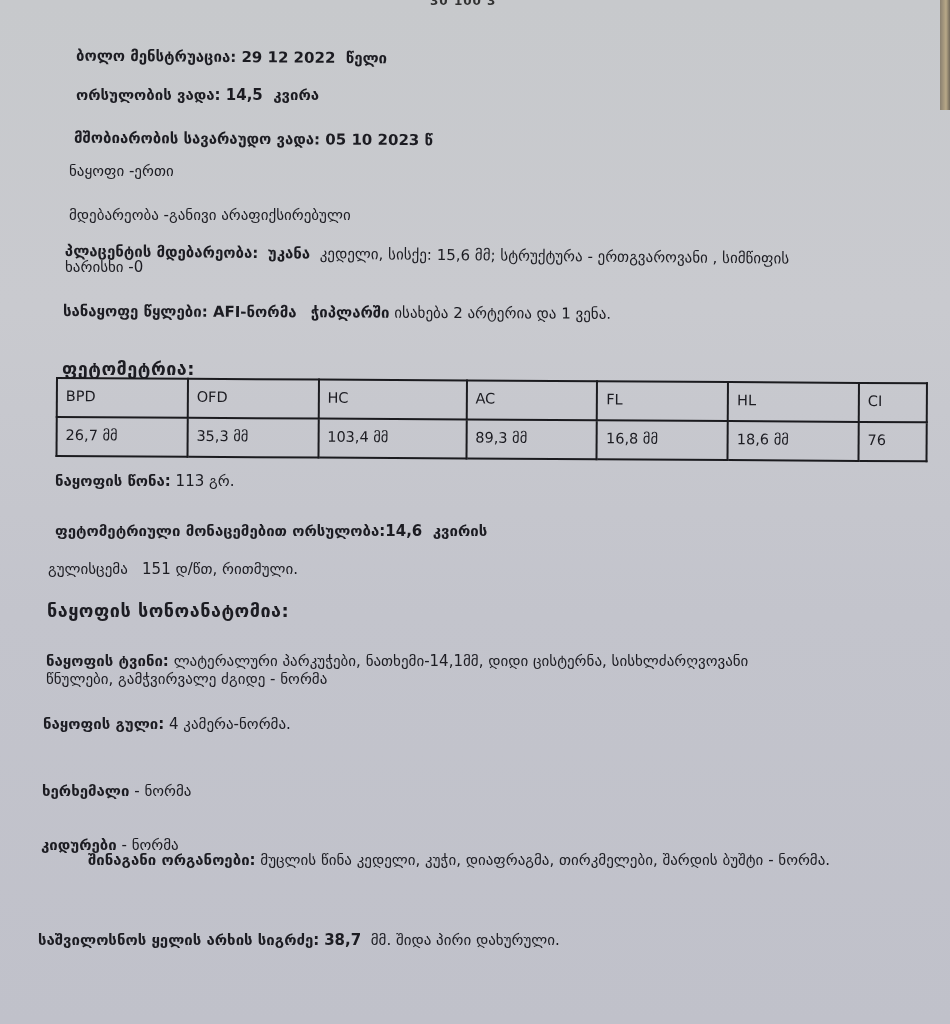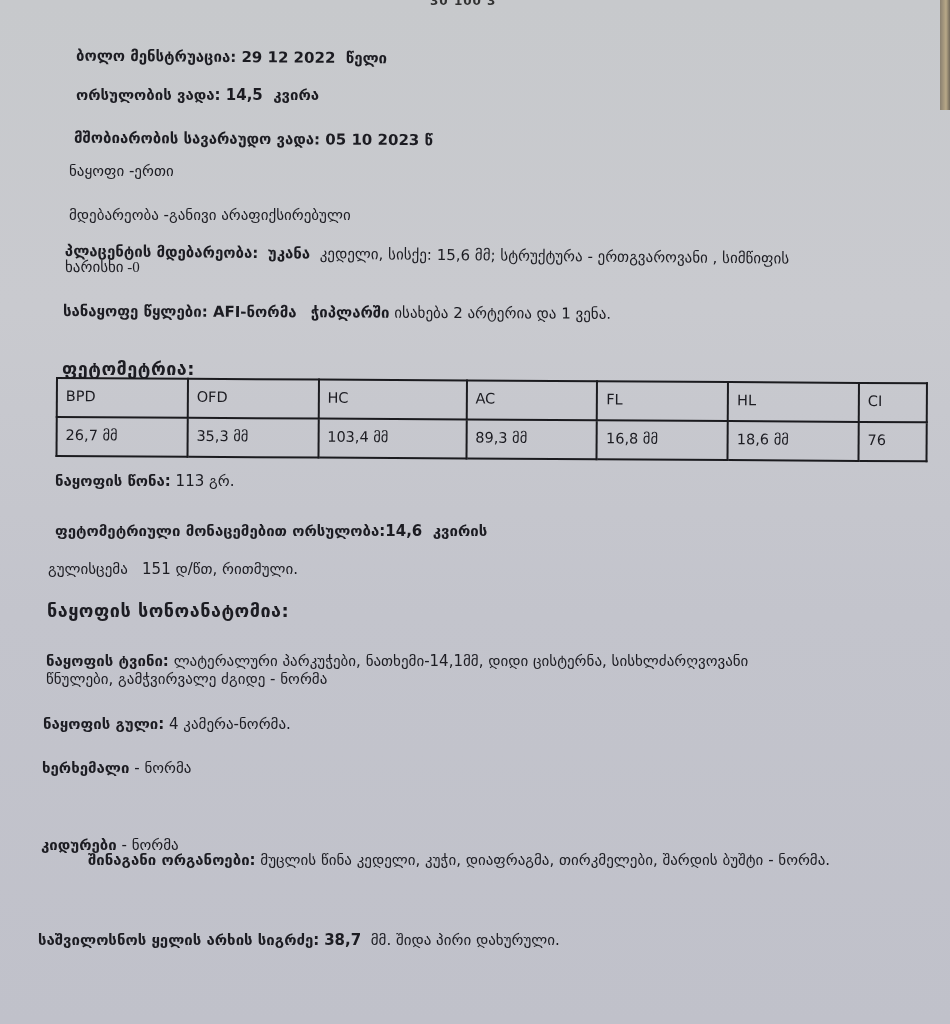--- a/index.html
+++ b/index.html
@@ -91,21 +91,21 @@
 
 <div class="line" style="left:69px; top:162px;">ნაყოფი -ერთი</div>
 
 <div class="line" style="left:69px; top:206px;">მდებარეობა -განივი არაფიქსირებული</div>
 
 <div class="line" style="left:65px; top:242px; transform:rotate(0.6deg); transform-origin:left top;">
   <span class="b">პლაცენტის მდებარეობა:</span>&nbsp;
   <span class="b">უკანა</span>&nbsp;
   <span>კედელი, სისქე: 15,6 მმ;   სტრუქტურა - ერთგვაროვანი , სიმწიფის</span>
 </div>
-<div class="line" style="left:65px; top:258px;font-family:Liberation Serif, serif;">ხარისხი -0</div>
+<div class="line" style="left:65px; top:258px;">ხარისხი -0</div>
 
 <div class="line" style="left:63px; top:302px; transform:rotate(0.3deg); transform-origin:left top;">
   <span class="b">სანაყოფე წყლები: AFI-ნორმა</span>&nbsp;&nbsp;
   <span class="b">ჭიპლარში</span>
   <span>ისახება 2 არტერია და 1 ვენა.</span>
 </div>
 
 <div class="line h2" style="left:62px; top:360px;">ფეტომეტრია:</div>
 
 <table class="fetometry">
@@ -149,21 +149,21 @@
   <span class="b">ნაყოფის ტვინი:</span>
   <span>ლატერალური პარკუჭები, ნათხემი-14,1მმ, დიდი ცისტერნა, სისხლძარღვოვანი</span>
 </div>
 <div class="line" style="left:46px; top:670px;">წნულები, გამჭვირვალე ძგიდე - ნორმა</div>
 
 <div class="line" style="left:43px; top:715px;">
   <span class="b">ნაყოფის გული:</span>
   <span>4 კამერა-ნორმა.</span>
 </div>
 
-<div class="line" style="left:42px; top:759px;">
+<div class="line" style="left:42px; top:782px;">
   <span class="b">ხერხემალი</span>
   <span>- ნორმა</span>
 </div>
 
 <div class="line" style="left:41px; top:836px;">
   <span class="b">კიდურები</span>
   <span>- ნორმა</span>
 </div>
 
 <div class="line" style="left:40px; top:851px;margin-left:48px;">

